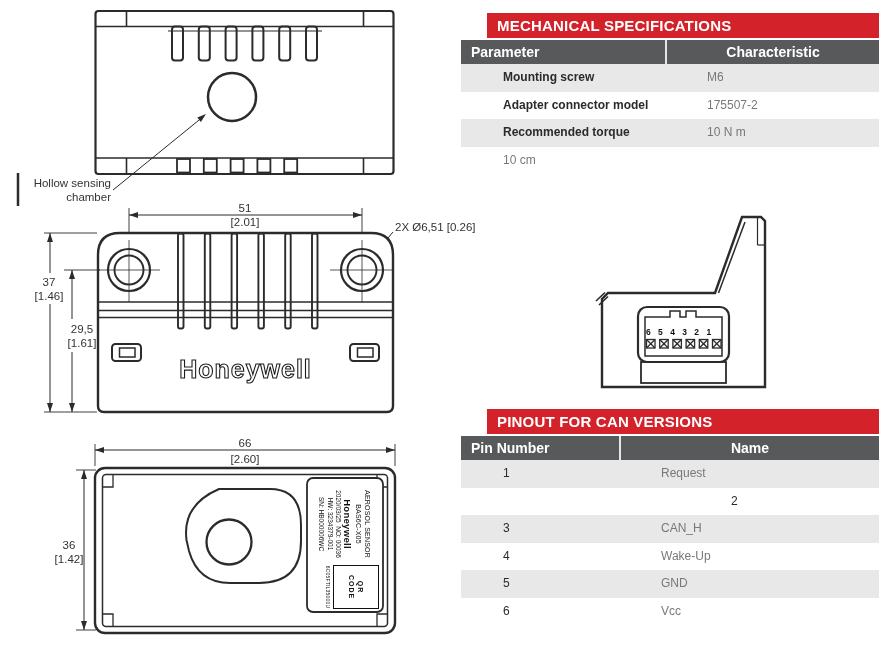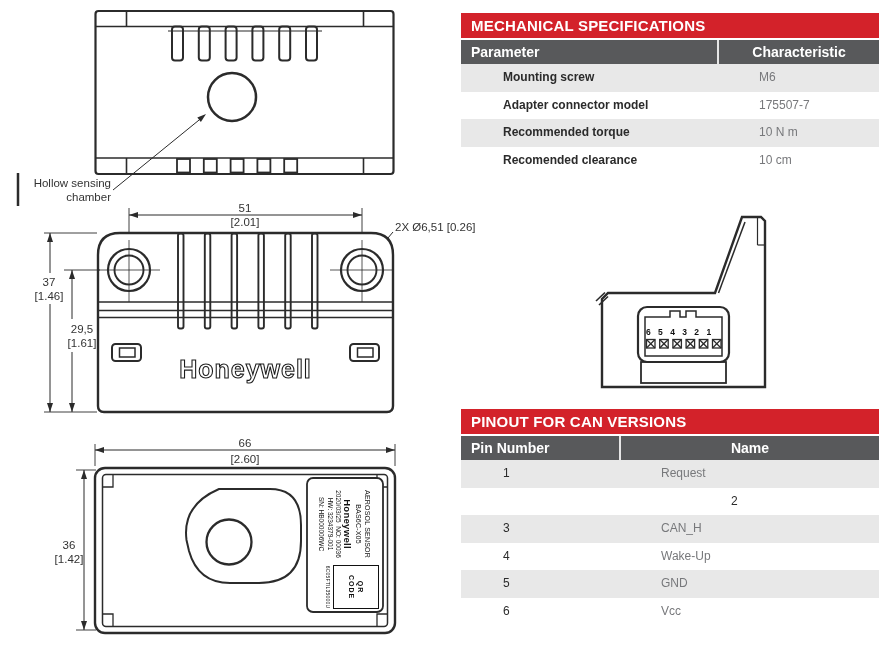--- a/index.html
+++ b/index.html
@@ -8,28 +8,28 @@
   .page svg{position:absolute;overflow:visible;}
   svg line,svg path,svg rect,svg circle,svg polyline{stroke:#2b2b2b;fill:none;}
   svg .fw{fill:#fff;}
   svg text{stroke:none;fill:#333;}
   .dt{font-size:11.5px;fill:#333;}
   .logo-big{font-size:25px;font-weight:bold;letter-spacing:1px;fill:#fff;stroke:#1c1c1c;stroke-width:1.1px;}
   .pins{font-size:8.5px;letter-spacing:2.5px;fill:#111;font-weight:bold;}
   
   .spec-table{position:absolute;width:418px;}
   .ttl{height:25px;line-height:25px;background:#D3222A;color:#fff;font-weight:bold;
-       font-size:15px;padding:0 10px;letter-spacing:.2px;margin-bottom:2px;}
+       font-size:15px;padding:0 10px;letter-spacing:.2px;margin-bottom:2px;margin-left:26px;}
   .trow{display:flex;}
   .hrow{background:#58595B;color:#fff;font-weight:bold;font-size:14px;height:24px;line-height:24px;}
   .drow{font-size:12px;height:27.5px;line-height:27.5px;padding-left:32px;}
   .odd{background:#E8E8E8;}
   .even{background:#fff;justify-content:flex-end;}
   .cell{padding:0 10px;box-sizing:border-box;overflow:hidden;white-space:nowrap;}
-  .mech .c1{width:256px;}
+  .mech .c1{width:204px;}
   .pin .c1{width:158px;}
   .c2{flex:1;}
   .hrow .c2{border-left:2px solid rgba(255,255,255,.85);text-align:center;}
   .pname{color:#2b2b2b;font-weight:bold;}
   .pnum{color:#2b2b2b;}
   .val{color:#77787B;}
   
   .label-rot{position:absolute;left:383px;top:478px;width:134px;height:76px;
              transform:rotate(90deg);transform-origin:0 0;display:flex;
              box-sizing:border-box;padding:4px 3px 3px 5px;color:#111;}
@@ -249,28 +249,27 @@
     <div class="trow hrow">
       <div class="cell c1">Parameter</div>
       <div class="cell c2">Characteristic</div>
     </div>
     <div class="trow drow odd">
       <div class="cell c1 pname">Mounting screw</div>
       <div class="cell c2 val">M6</div>
     </div>
     <div class="trow drow even">
       <div class="cell c1 pname">Adapter connector model</div>
-      <div class="cell c2 val">175507-7</div>
+      <div class="cell c2 val">175507-2</div>
     </div>
     <div class="trow drow odd">
       <div class="cell c1 pname">Recommended torque</div>
       <div class="cell c2 val">10 N m</div>
     </div>
     <div class="trow drow even">
-      <div class="cell c1 pname">Recomended clearance</div>
       <div class="cell c2 val">10 cm</div>
     </div>
   </div>
 
   <div class="spec-table pin" style="left:461px;top:409px;">
     <div class="ttl">PINOUT FOR CAN VERSIONS</div>
     <div class="trow hrow">
       <div class="cell c1">Pin Number</div>
       <div class="cell c2">Name</div>
     </div>

